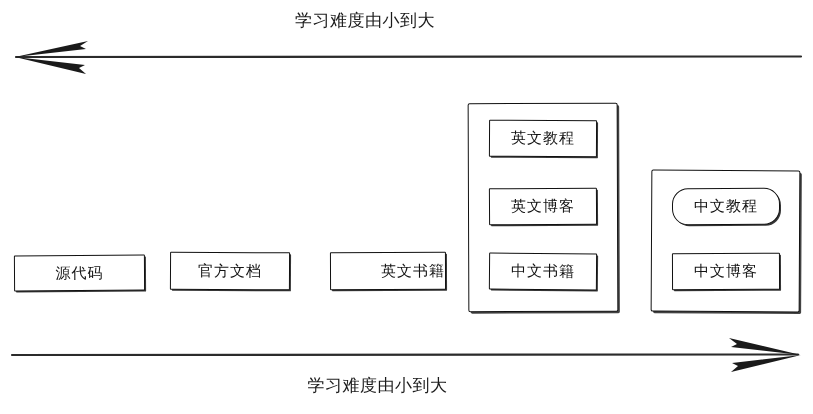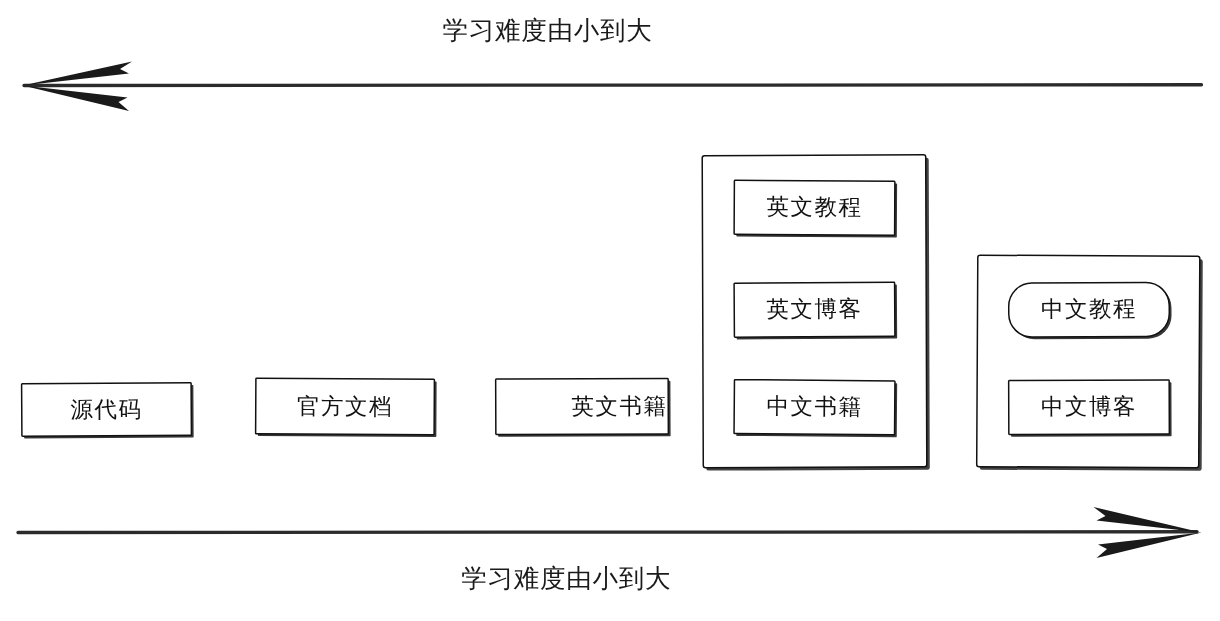--- a/index.html
+++ b/index.html
@@ -88,21 +88,21 @@
       <path d="M 15 57 L 86 74 L 79 68 L 85 65 Z" fill="#1a1a1a"></path>
     </g>
 
     <g>
       <line x1="12" y1="355" x2="798" y2="354.5" stroke="#2b2b2b" stroke-width="2.2" stroke-linecap="round"></line>
       <path d="M 801 355 L 729 338 L 737 344 L 731 347 Z" fill="#1a1a1a"></path>
       <path d="M 801 355 L 731 372 L 738 366 L 732 363 Z" fill="#1a1a1a"></path>
     </g>
   </svg>
 
-  <div class="node skew-a" style="left:14px; top:255px; width:114px; height:36px;">
+  <div class="node skew-a" style="left:14px; top:255px; width:131px; height:36px;">
     <span>源代码</span>
   </div>
 
   <div class="node skew-b" style="left:170px; top:252px; width:120px; height:38px;">
     <span>官方文档</span>
   </div>
 
   <div class="node skew-c" style="left:330px; top:252px; width:116px; height:38px;justify-content:flex-end;">
     <span>英文书籍</span>
   </div>

